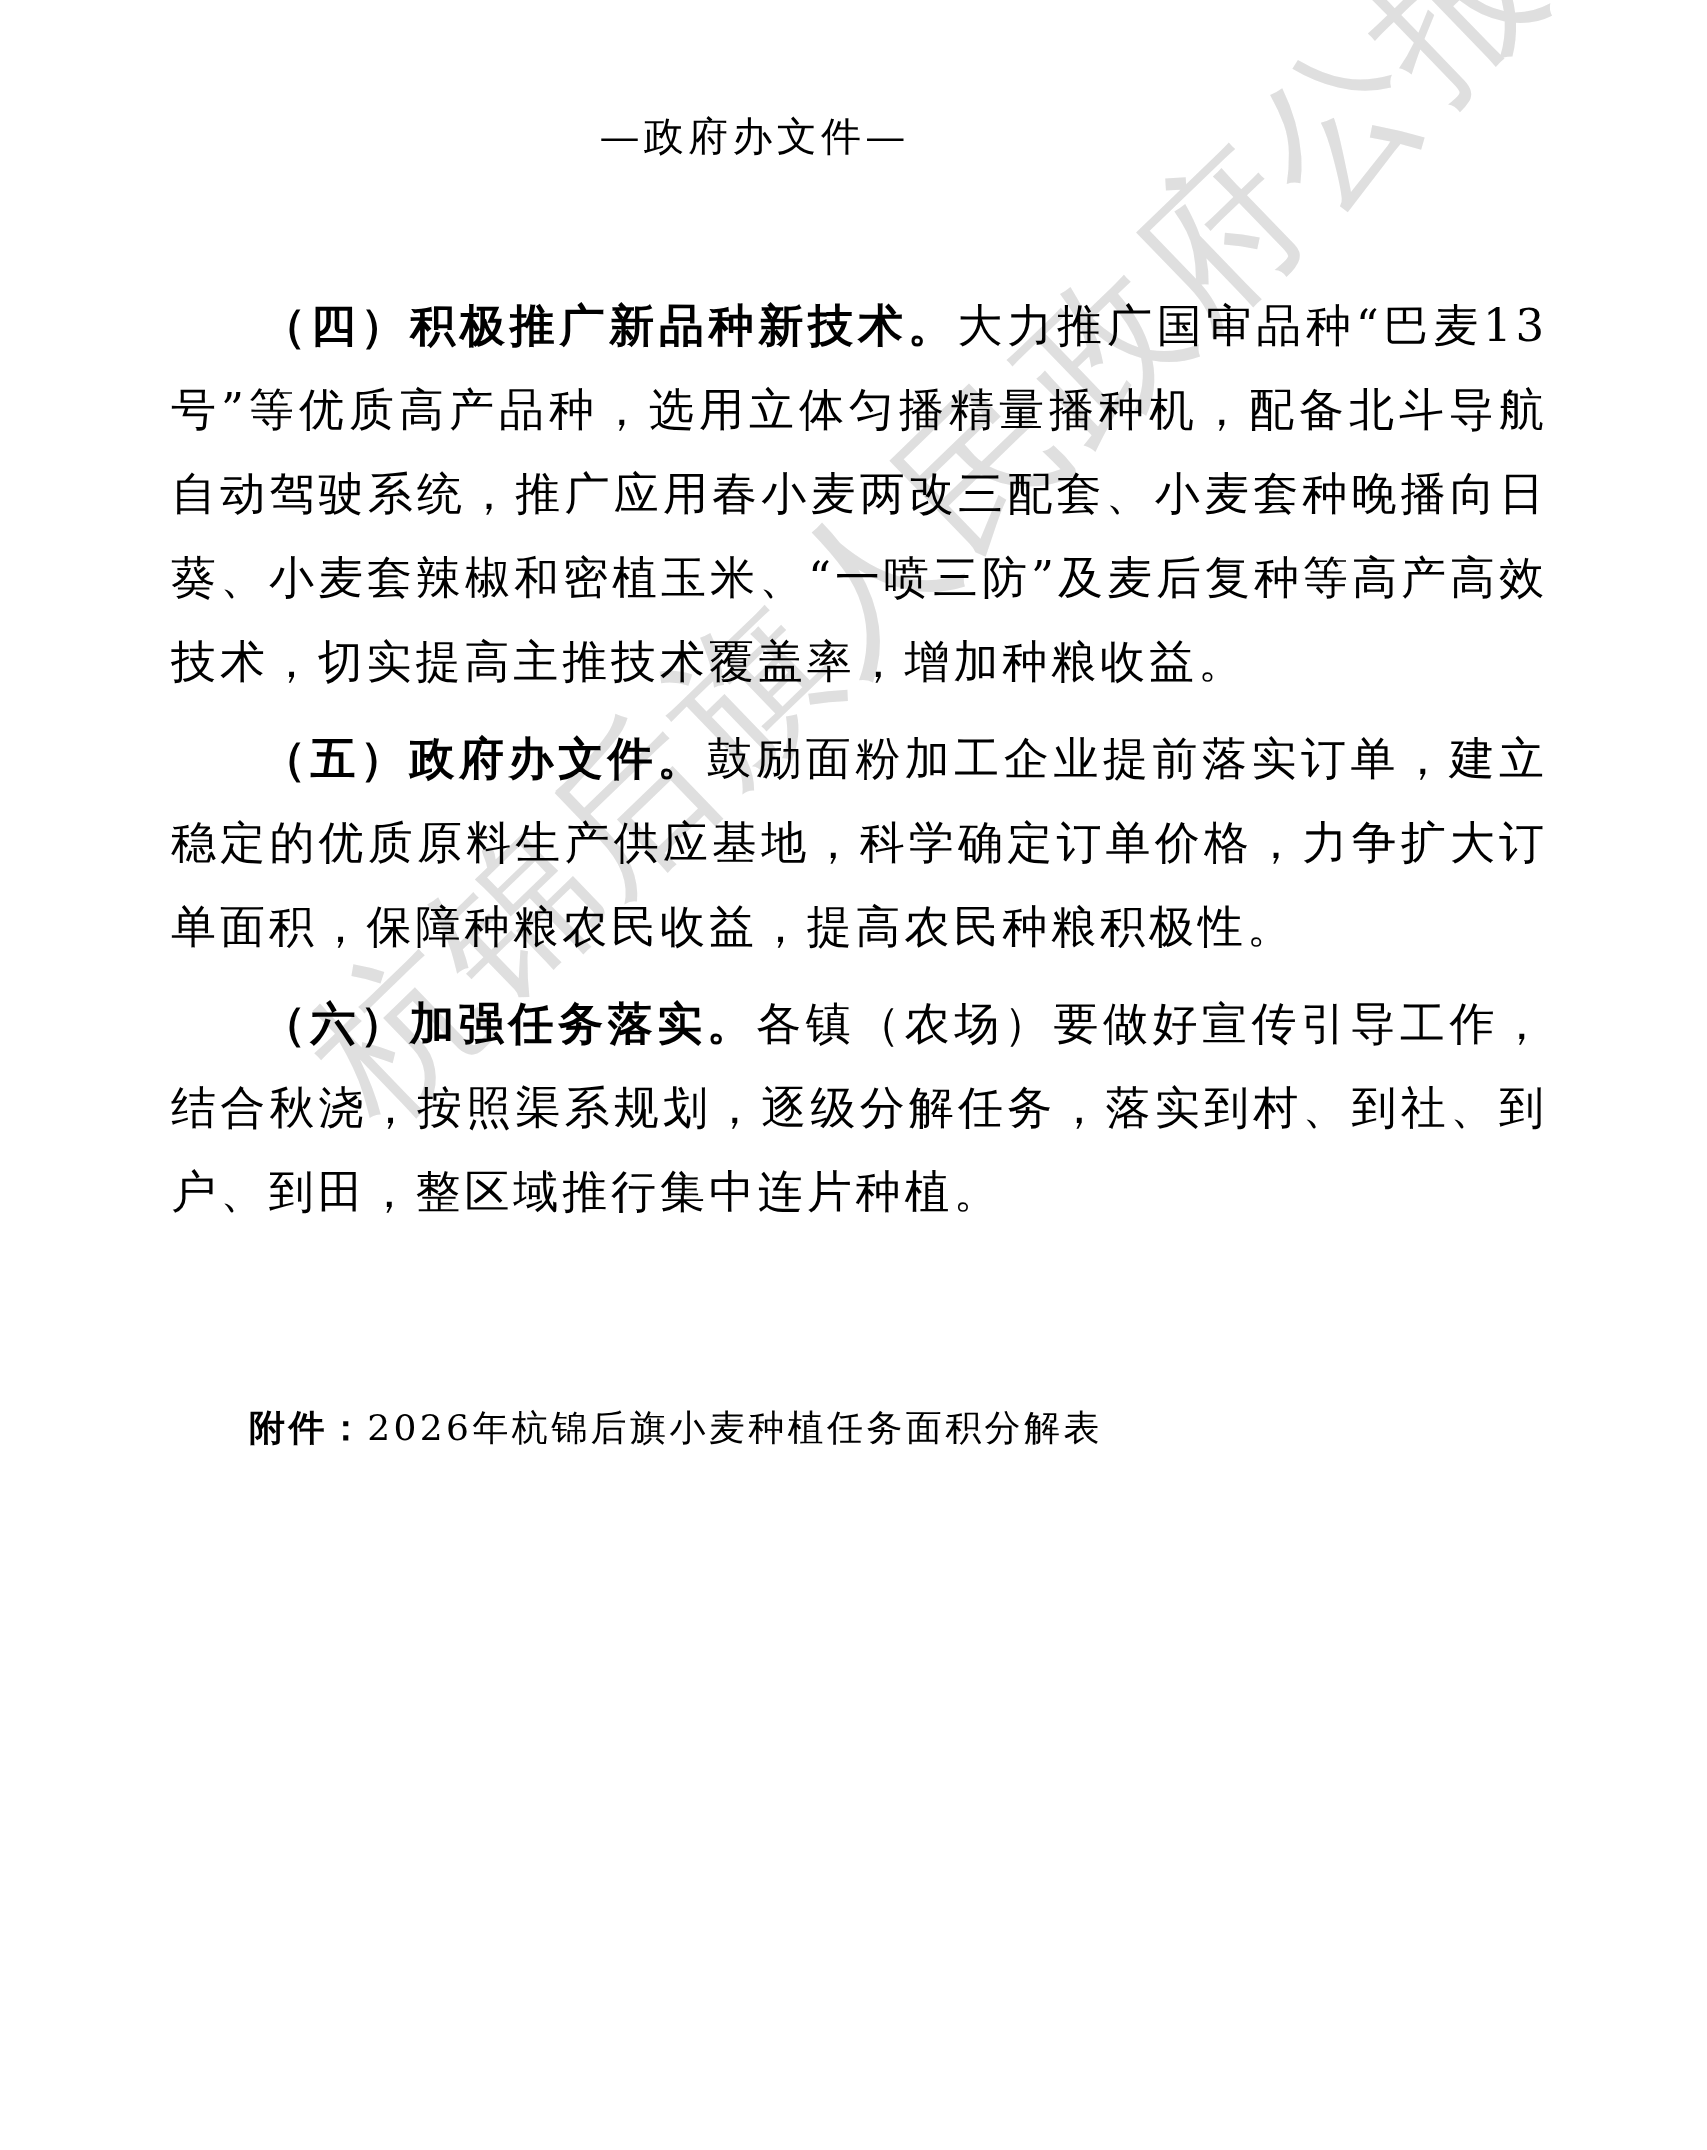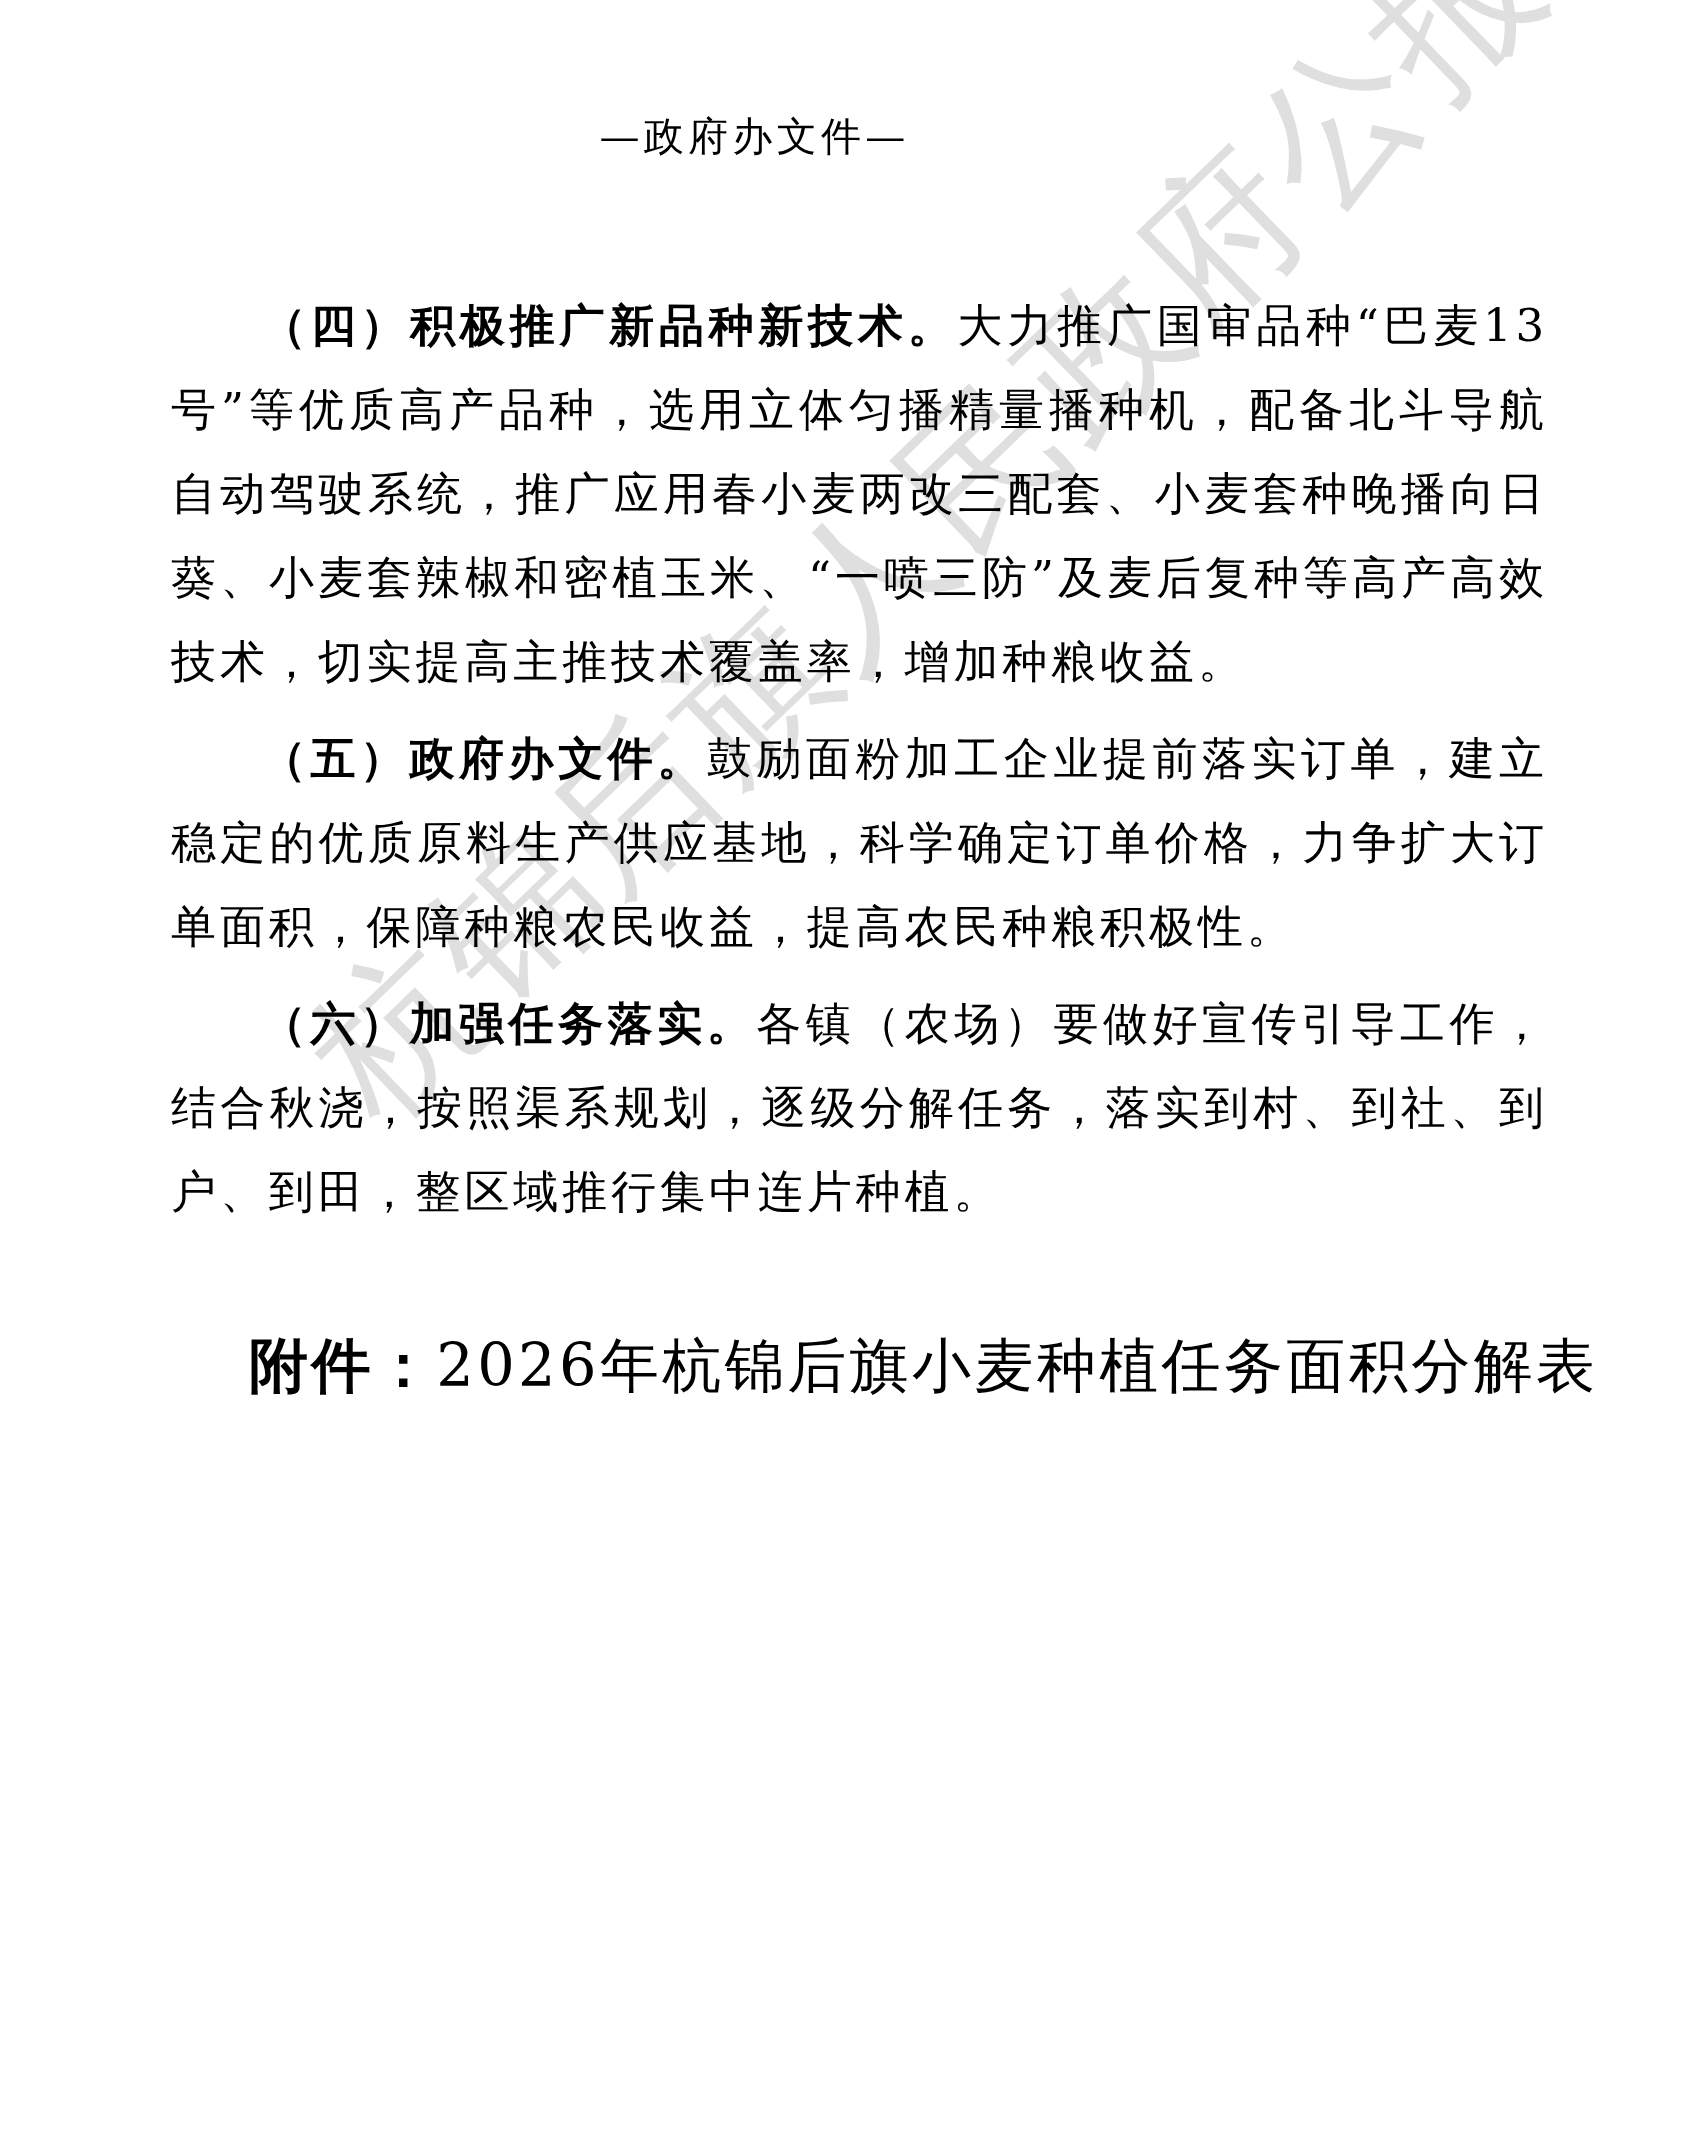--- a/index.html
+++ b/index.html
@@ -41,23 +41,23 @@
     }
     .para + .para {
       margin-top: 0;
     }
     .para-head {
       font-weight: bold;
       font-family: "DejaVu Sans", "Liberation Sans", sans-serif;
     }
     .attachment {
       position: absolute;
-      top: 1328px;
+      top: 1405px;
       left: 249px;
-      font-size: 59px;
+      font-size: 36px;
       line-height: 1.3;
       letter-spacing: 3.4px;
     }
     .attachment .att-label {
       font-weight: bold;
       font-family: "DejaVu Sans", "Liberation Sans", sans-serif;
     }
     .watermark {
       position: absolute;
       left: 267px;

